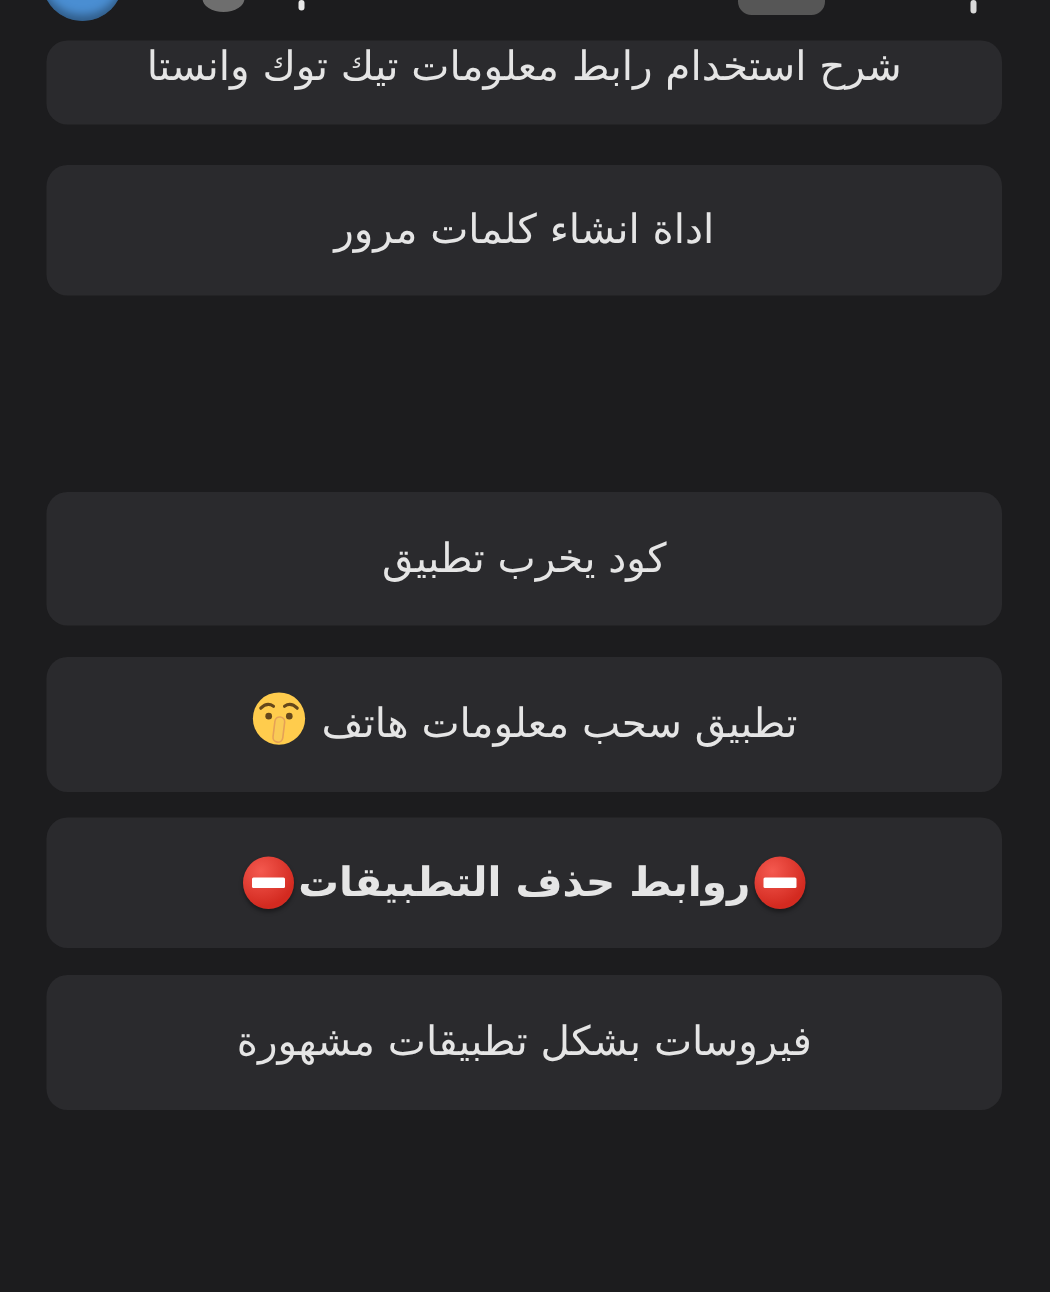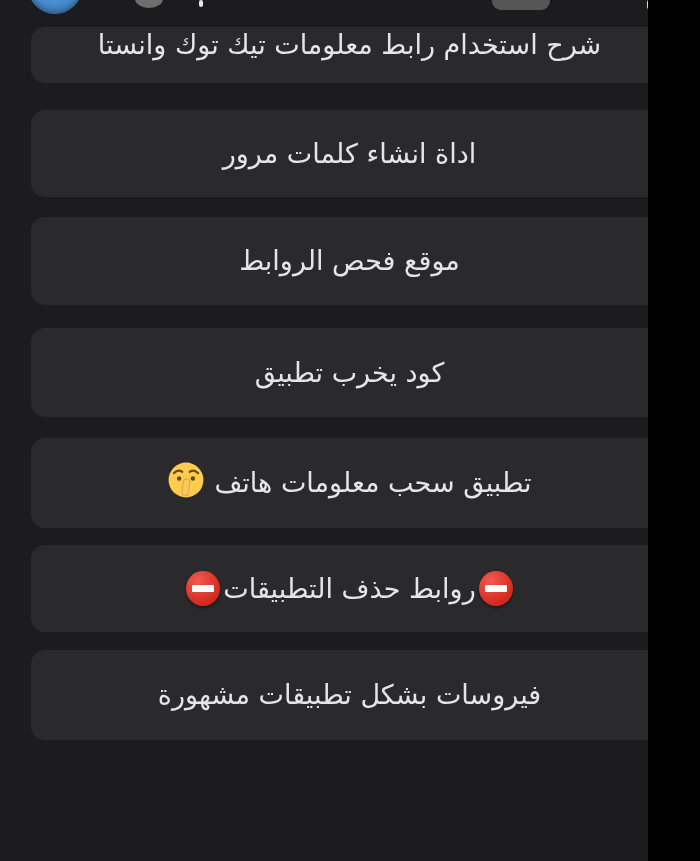--- a/index.html
+++ b/index.html
@@ -1,17 +1,17 @@
 <!DOCTYPE html>
 <html style="--background: #1c1c1e; --button-bg: #2a2a2d; --button-text: #e5e5e5; --navbar-bg: #030303; --nav-icon-gray: #ababab; --watermark-gray: #8d8d8d; --avatar-blue: #4a8ed2; --no-entry-red: #d32a20; --shush-yellow: #ffcc4d;"><head>
 <meta charset="utf-8">
 <style>
   html,body{margin:0;padding:0;background:#000;}
   .screen{
-    position:relative; width:648px; height:861px;
+    position:relative; width:700px; height:861px;
     background:var(--background,#1c1c1e); overflow:hidden;
     font-family:"DejaVu Sans",sans-serif;
   }
   
   .remnant{position:absolute;}
   .rem-blue{left:28px; top:-40px; width:54px; height:54px; border-radius:50%;
     background:var(--avatar-blue,#4a8ed2); box-shadow:inset 0 -4px 6px rgba(0,0,0,.35);}
   .rem-gray-circle{left:135px; top:-10px; width:28px; height:18px; border-radius:50%; background:#6e6e6e;}
   .rem-tick1{left:199px; top:0; width:4px; height:7px; border-radius:2px; background:#e8e8e8;}
   .rem-pill{left:492px; top:-8px; width:58px; height:18px; border-radius:9px; background:#565656;}
@@ -22,21 +22,21 @@
     background:var(--button-bg,#2a2a2d); border-radius:14px;
     display:flex; align-items:center; justify-content:center;
     color:var(--button-text,#e5e5e5); font-size:27px; line-height:32px;
     gap:9px; cursor:pointer;
   }
   .b1{top:27px; height:56px; align-items:flex-start; padding-top:2px; box-sizing:border-box;}
   .b2{top:110px; height:87px;align-items:center;}
   .b3{top:217px; height:88px;}
   .b4{top:328px; height:89px;}
   .b5{top:438px; height:90px;justify-content:center;}
-  .b6{top:545px; height:87px; gap:3px;}
+  .b6{top:545px; height:87px; gap:3px;font-weight:bold;}
   .b7{top:650px; height:90px;}
   .lbl{white-space:nowrap;}
   
   .emoji{flex:0 0 auto; display:inline-block;}
   .noentry{position:relative; width:34px; height:35px; border-radius:50%;
     background:radial-gradient(circle at 35% 28%, #f4594f 0%, var(--no-entry-red,#d32a20) 70%);
     box-shadow:0 2px 3px rgba(0,0,0,.4);}
   .noentry::after{content:""; position:absolute; left:6px; right:6px; top:50%;
     height:7px; margin-top:-4px; background:#fff; border-radius:1px;}
   
@@ -66,23 +66,20 @@
   <div class="remnant rem-tick2"></div>
 
   <div class="btn b1" dir="rtl">
     <span class="lbl">شرح استخدام رابط معلومات تيك توك وانستا</span>
   </div>
 
   <div class="btn b2" dir="rtl">
     <span class="lbl">اداة انشاء كلمات مرور</span>
   </div>
 
-  <div class="btn b3" dir="rtl">
-    <span class="lbl">موقع فحص الروابط</span>
-  </div>
 
   <div class="btn b4" dir="rtl">
     <span class="lbl">كود يخرب تطبيق</span>
   </div>
 
   <div class="btn b5" dir="rtl">
     <span class="lbl">تطبيق سحب معلومات هاتف</span>
     <span class="emoji">
       <svg width="38" height="38" viewBox="0 0 36 36" aria-hidden="true">
         <circle cx="18" cy="18" r="16.5" fill="#FFCC4D"></circle>

